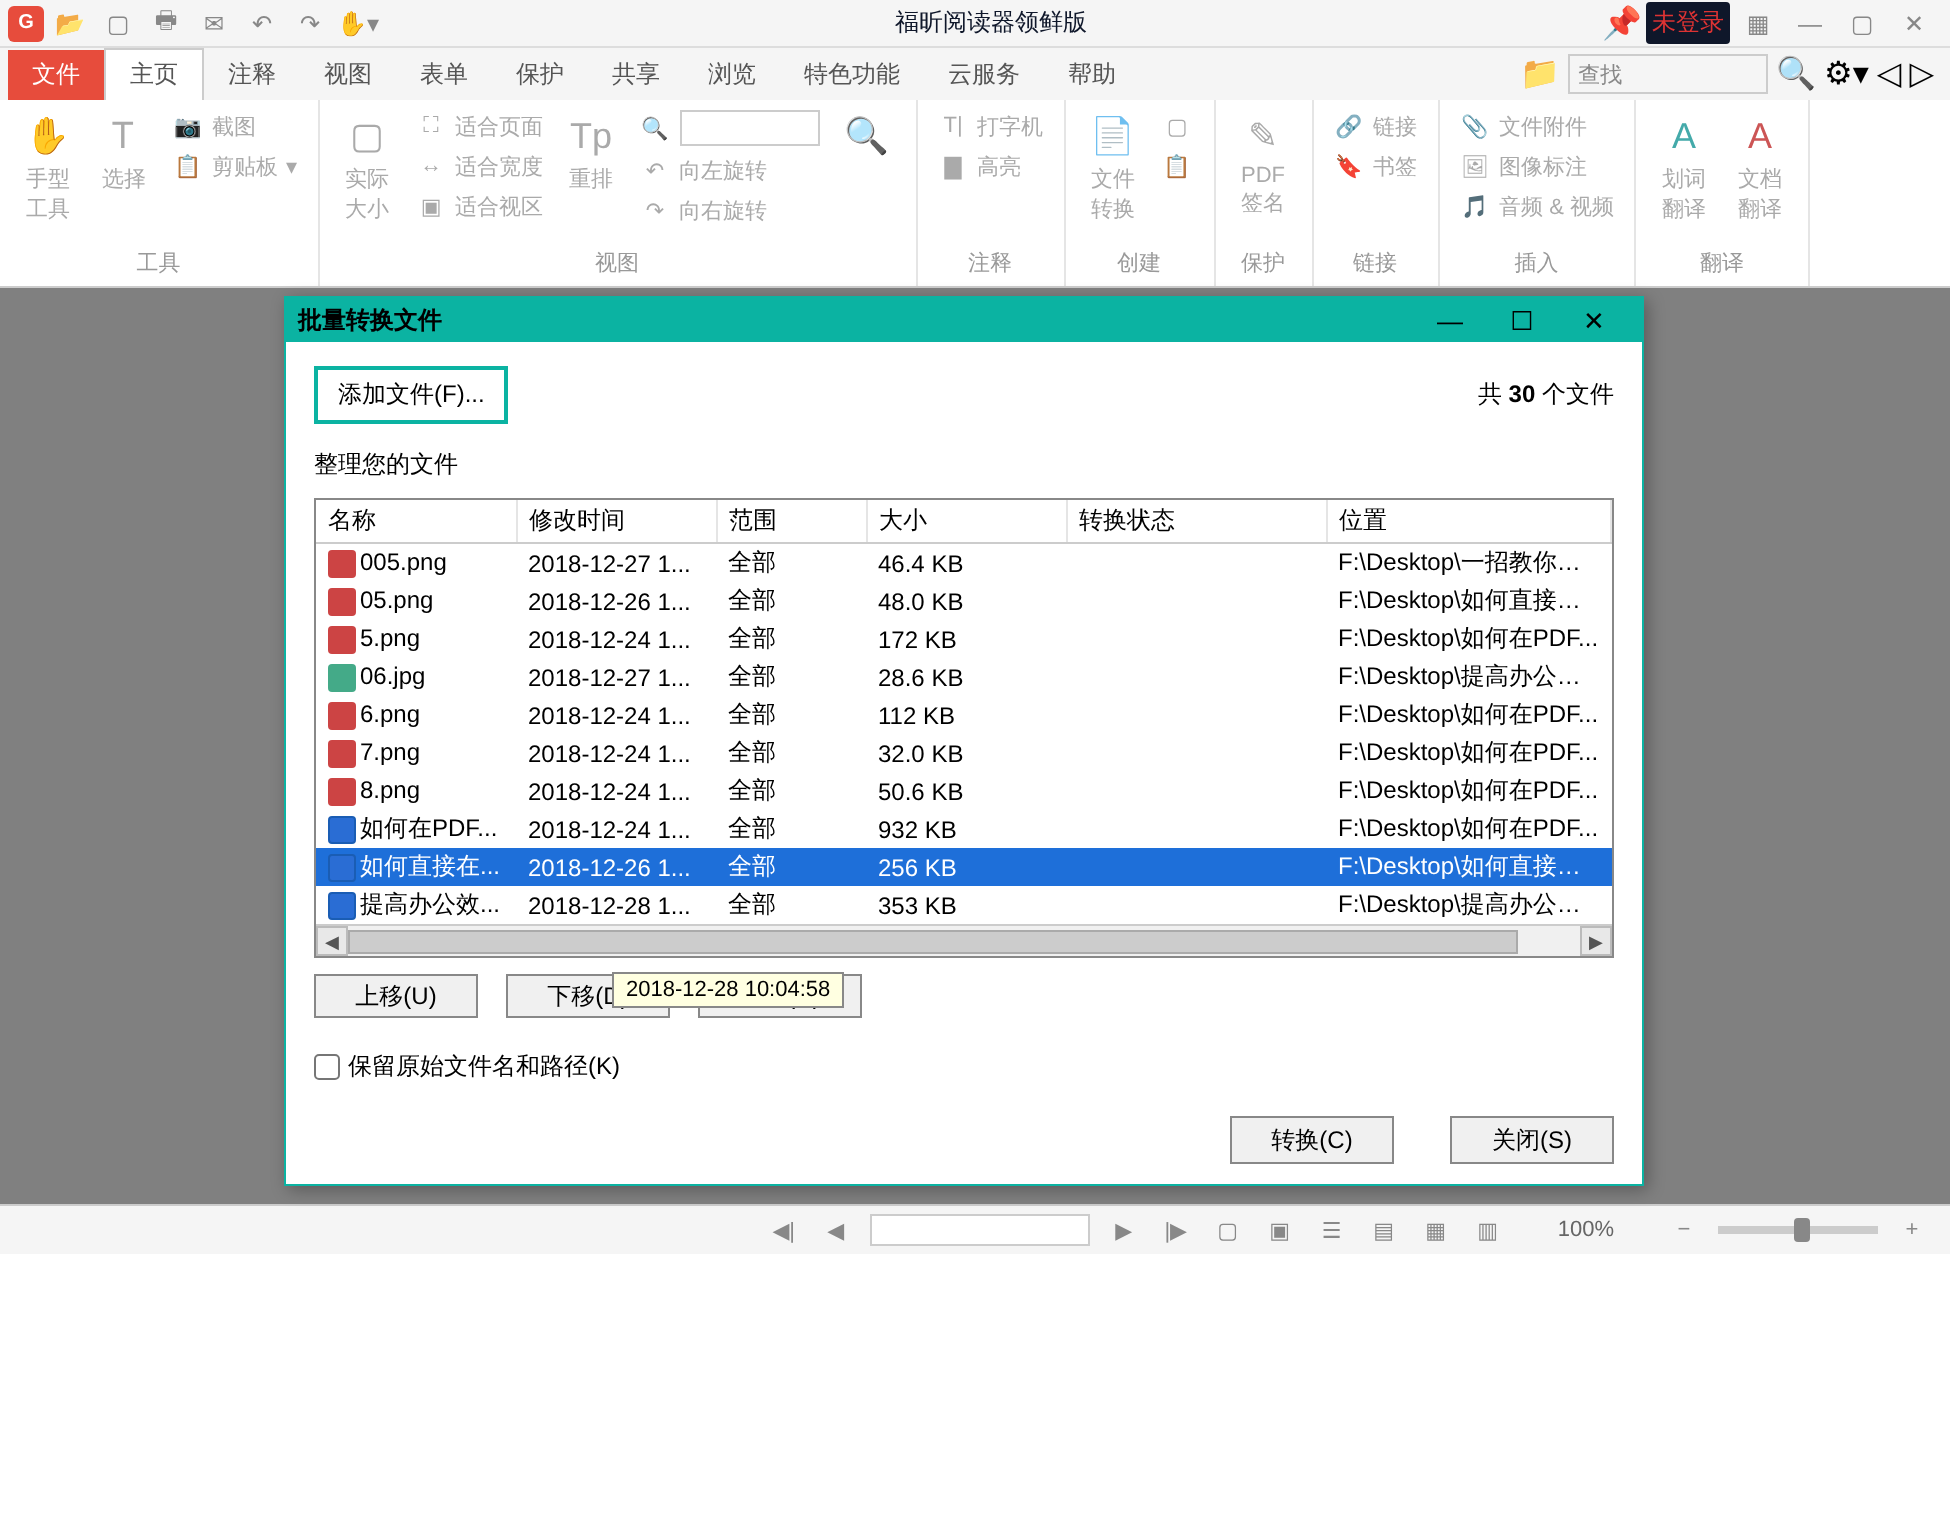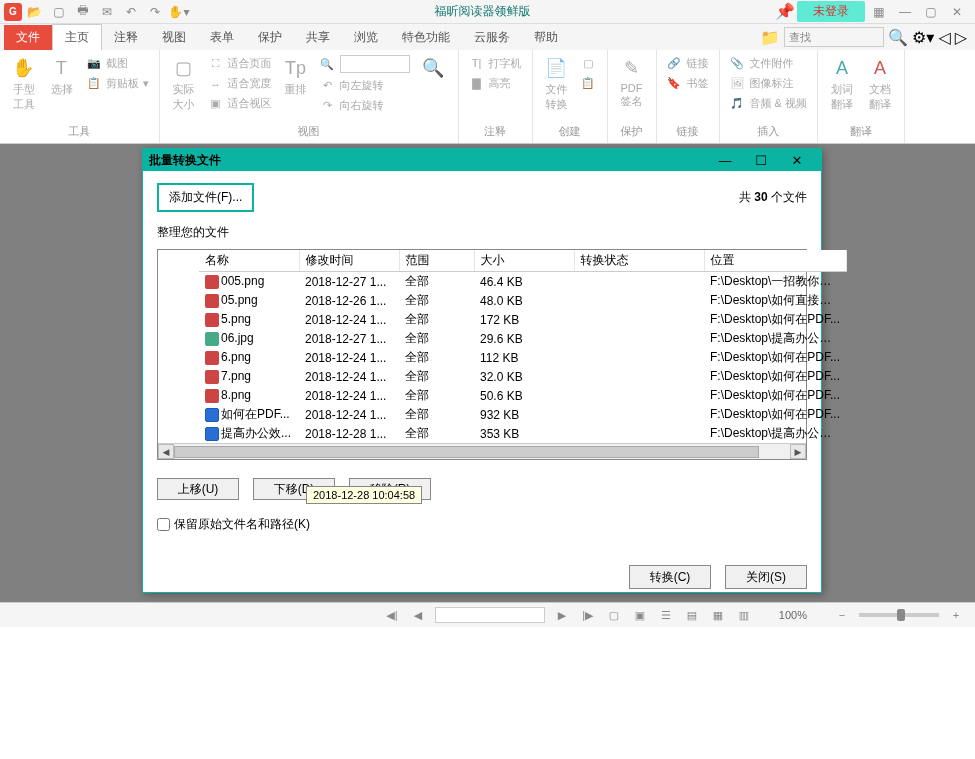--- a/index.html
+++ b/index.html
@@ -3,24 +3,24 @@
 <meta charset="utf-8">
 <style>
 * { box-sizing: border-box; margin: 0; padding: 0; font-family: "Microsoft YaHei", sans-serif; }
 body { width: 975px; height: 759px; background: #fff; overflow: hidden; position: relative; }
 
 
 .titlebar { height: 24px; background: #f5f5f5; display: flex; align-items: center; border-bottom: 1px solid #ddd; }
 .titlebar-left { display: flex; align-items: center; gap: 2px; padding-left: 4px; }
 .titlebar-left .qat-btn { width: 22px; height: 20px; display: flex; align-items: center; justify-content: center; font-size: 12px; color: #888; }
 .app-logo { width: 18px; height: 18px; background: #e74c3c; border-radius: 3px; display: flex; align-items: center; justify-content: center; color: #fff; font-size: 10px; font-weight: bold; }
-.titlebar-title { flex: 1; text-align: center; font-size: 12px; color: #0f766e; }
+.titlebar-title { flex: 1; text-align: center; font-size: 12px; color: #0f172a; }
 .titlebar-right { display: flex; align-items: center; gap: 2px; padding-right: 6px; }
 .titlebar-right .tb-btn { width: 24px; height: 20px; display: flex; align-items: center; justify-content: center; font-size: 12px; color: #888; }
-.login-btn { background: #5eead4; color: #d33; padding: 2px 16px; font-size: 12px; border-radius: 2px; }
+.login-btn { background: #0f172a; color: #d33; padding: 2px 3px; font-size: 12px; border-radius: 2px; }
 .pin-icon { width: 20px; height: 20px; display: flex; align-items: center; justify-content: center; }
 
 
 .menu-tabs { height: 26px; display: flex; align-items: center; background: #f5f5f5; padding-left: 4px; }
 .menu-tab { padding: 4px 12px; font-size: 12px; color: #555; cursor: pointer; }
 .menu-tab.file { background: #e74c3c; color: #fff; }
 .menu-tab.active { background: #fff; border-top: 1px solid #ccc; border-left: 1px solid #ccc; border-right: 1px solid #ccc; }
 .menu-right { margin-left: auto; display: flex; align-items: center; gap: 4px; padding-right: 8px; }
 .search-box { width: 100px; height: 20px; border: 1px solid #ccc; font-size: 11px; padding: 0 4px; color: #888; display: flex; align-items: center; }
 .folder-icon-btn { width: 20px; height: 20px; display: flex; align-items: center; justify-content: center; }
@@ -51,38 +51,38 @@
 .dialog-titlebar { height: 24px; background: #0bb3a2; display: flex; align-items: center; padding: 0 6px; color: #000; font-size: 12px; }
 .dialog-titlebar .title { flex: 1; font-weight: bold; }
 .dialog-titlebar .dlg-btn { width: 36px; height: 22px; display: flex; align-items: center; justify-content: center; font-size: 13px; cursor: pointer; }
 .dialog-body { flex: 1; padding: 12px 14px; display: flex; flex-direction: column; gap: 8px; font-size: 12px; }
 .dialog-top-row { display: flex; align-items: center; justify-content: space-between; }
 .add-file-btn { border: 2px solid #0bb3a2; background: #fff; color: #000; padding: 4px 10px; font-size: 12px; cursor: pointer; }
 .file-count { font-size: 12px; }
 .file-count b { font-weight: bold; }
 .organize-label { font-size: 12px; margin-top: 4px; }
 .file-table-container { border: 1px solid #888; flex: 1; display: flex; flex-direction: column; position: relative; }
-.file-table { width: 100%; border-collapse: collapse; font-size: 12px; table-layout: fixed; margin-left: 41px; }
+.file-table { width: 100%; border-collapse: collapse; font-size: 12px; table-layout: fixed; }
 .file-table th { text-align: left; padding: 2px 6px; font-weight: normal; background: #fff; border-right: 1px solid #e5e5e5; border-bottom: 1px solid #ccc; font-size: 12px; height: 20px; }
 .file-table td { padding: 1px 6px; white-space: nowrap; overflow: hidden; text-overflow: ellipsis; height: 18px; }
 .file-table tr.selected td { background: #1e6fd9; color: #fff; }
 .file-icon { display: inline-block; width: 14px; height: 14px; vertical-align: middle; margin-right: 2px; }
 .file-icon.png { background: #c44; border-radius: 2px; }
 .file-icon.jpg { background: #4a8; border-radius: 2px; }
 .file-icon.doc { background: #2a6dd4; border-radius: 2px; border: 1px solid #1a5db4; }
 .table-scrollbar { height: 16px; background: #f0f0f0; border-top: 1px solid #ccc; display: flex; align-items: center; }
 .scroll-arrow { width: 16px; height: 15px; background: #e8e8e8; border: 1px solid #bbb; display: flex; align-items: center; justify-content: center; font-size: 9px; color: #555; }
 .scroll-track { flex: 1; height: 14px; background: #f0f0f0; position: relative; }
 .scroll-thumb { position: absolute; left: 0; width: 95%; height: 12px; top: 1px; background: #ccc; border: 1px solid #aaa; }
 .tooltip { position: absolute; left: 148px; top: 236px; background: #ffffe1; border: 1px solid #888; padding: 2px 6px; font-size: 11px; z-index: 10; }
-.action-btns { display: flex; gap: 14px; margin-top: 10px; }
+.action-btns { display: flex; gap: 14px; margin-top: 0; }
 .action-btn { width: 82px; height: 22px; border: 1px solid #888; background: #f0f0f0; font-size: 12px; cursor: pointer; }
 .checkbox-row { display: flex; align-items: center; gap: 4px; margin-top: 8px; }
 .checkbox-row input { width: 13px; height: 13px; }
-.dialog-footer { display: flex; justify-content: flex-end; gap: 14px; margin-top: 24px; }
+.dialog-footer { display: flex; justify-content: flex-end; gap: 28px; margin-top: 8px; }
 .footer-btn { width: 82px; height: 24px; border: 1px solid #888; background: #f0f0f0; font-size: 12px; cursor: pointer; }
 </style>
 </head>
 <body>
 
 <div class="titlebar">
   <div class="titlebar-left">
     <div class="app-logo">G</div>
     <div class="qat-btn">📂</div>
     <div class="qat-btn">▢</div>
@@ -343,21 +343,21 @@
                 <td>2018-12-24 1...</td>
                 <td>全部</td>
                 <td>172 KB</td>
                 <td></td>
                 <td>F:\Desktop\如何在PDF...</td>
               </tr>
               <tr>
                 <td><span class="file-icon jpg"></span>06.jpg</td>
                 <td>2018-12-27 1...</td>
                 <td>全部</td>
-                <td>29.6 KB</td>
+                <td>28.6 KB</td>
                 <td></td>
                 <td>F:\Desktop\提高办公效...</td>
               </tr>
               <tr>
                 <td><span class="file-icon png"></span>6.png</td>
                 <td>2018-12-24 1...</td>
                 <td>全部</td>
                 <td>112 KB</td>
                 <td></td>
                 <td>F:\Desktop\如何在PDF...</td>
@@ -378,20 +378,28 @@
                 <td></td>
                 <td>F:\Desktop\如何在PDF...</td>
               </tr>
               <tr>
                 <td><span class="file-icon doc"></span>如何在PDF...</td>
                 <td>2018-12-24 1...</td>
                 <td>全部</td>
                 <td>932 KB</td>
                 <td></td>
                 <td>F:\Desktop\如何在PDF...</td>
+              </tr>
+              <tr class="selected">
+                <td><span class="file-icon doc"></span>如何直接在...</td>
+                <td>2018-12-26 1...</td>
+                <td>全部</td>
+                <td>256 KB</td>
+                <td></td>
+                <td>F:\Desktop\如何直接在...</td>
               </tr>
               <tr>
                 <td><span class="file-icon doc"></span>提高办公效...</td>
                 <td>2018-12-28 1...</td>
                 <td>全部</td>
                 <td>353 KB</td>
                 <td></td>
                 <td>F:\Desktop\提高办公效...</td>
               </tr>
             </tbody>

